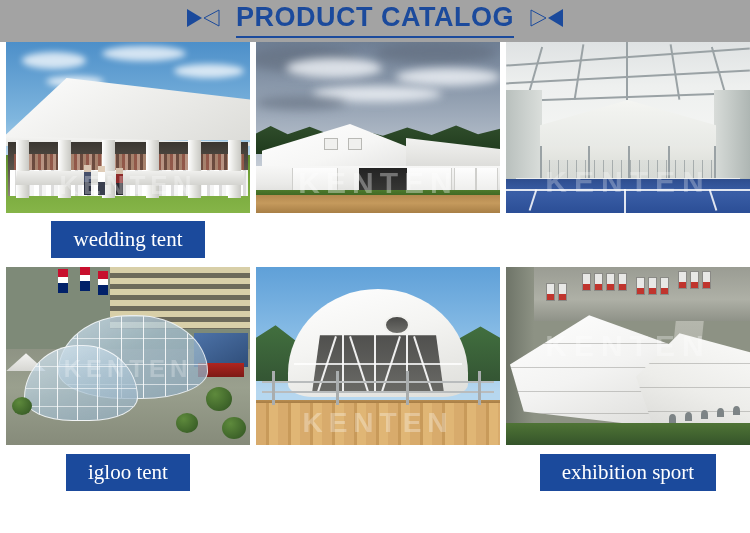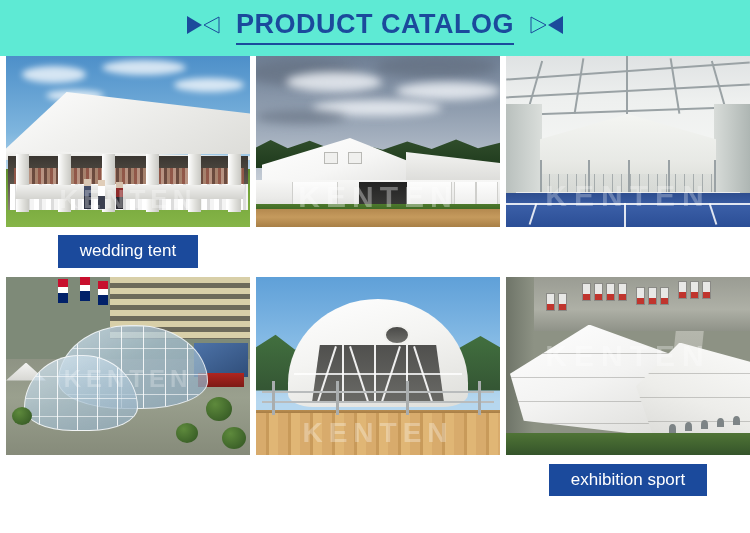--- a/index.html
+++ b/index.html
@@ -9,26 +9,26 @@
   }
   body {
     width: 750px;
     height: 533px;
     font-family: "Liberation Sans", sans-serif;
     overflow: hidden;
   }
 
   
   .catalog-header {
-    height: 56px;
+    height: 42px;
     display: flex;
     align-items: center;
     justify-content: center;
     gap: 16px;
-    background: #5eead4;
+    background: #a3a3a3;
   }
   .title-wrap {
     display: flex;
     flex-direction: column;
     align-items: center;
   }
   .catalog-title {
     font-size: 27px;
     font-weight: bold;
     letter-spacing: 0.5px;
@@ -83,25 +83,26 @@
     width: 244px;
     height: 171px;
     position: relative;
     overflow: hidden;
     background: #9fb8cf;
   }
   .row2 .photo { height: 178px; }
   .label {
     background: #1b4a9c;
     color: #ffffff;
-    font-size: 17px;
+    font-size: 21px;
     padding: 6px 22px 7px 22px;
     margin: 8px 0 9px 0;
     white-space: nowrap;
     line-height: 1.15;
+    font-family: Liberation Serif, serif;
   }
   .row2 .label { margin: 9px 0 10px 0; }
 
   
   .wm {
     position: absolute;
     left: 0; right: 0;
     text-align: center;
     font-size: 38px;
     font-weight: bold;
@@ -548,20 +549,21 @@
         <div class="hoop" style="top:20px;"></div>
         <div class="hoop" style="top:42px;"></div>
         <div class="hoop" style="top:60px;"></div>
       </div>
       <div class="tree" style="left:200px; top:120px; width:26px; height:24px;"></div>
       <div class="tree" style="left:170px; top:146px; width:22px; height:20px;"></div>
       <div class="tree" style="left:6px;   top:130px; width:20px; height:18px;"></div>
       <div class="tree" style="left:216px; top:150px; width:24px; height:22px;"></div>
       <div class="wm" style="top:88px; font-size:24px; letter-spacing:5px; color:rgba(255,255,255,0.26);">KENTEN</div>
     </div>
+    <div class="label">igloo tent</div>
   </div>
 
   <div class="cell row2">
     <div class="photo p5">
       <div class="bgtrees"></div>
       <div class="deckedge"></div>
       <div class="deck"></div>
       <div class="dome">
         <div class="glass"></div>
         <div class="vline" style="left:54px;  top:46px; height:58px;"></div>

